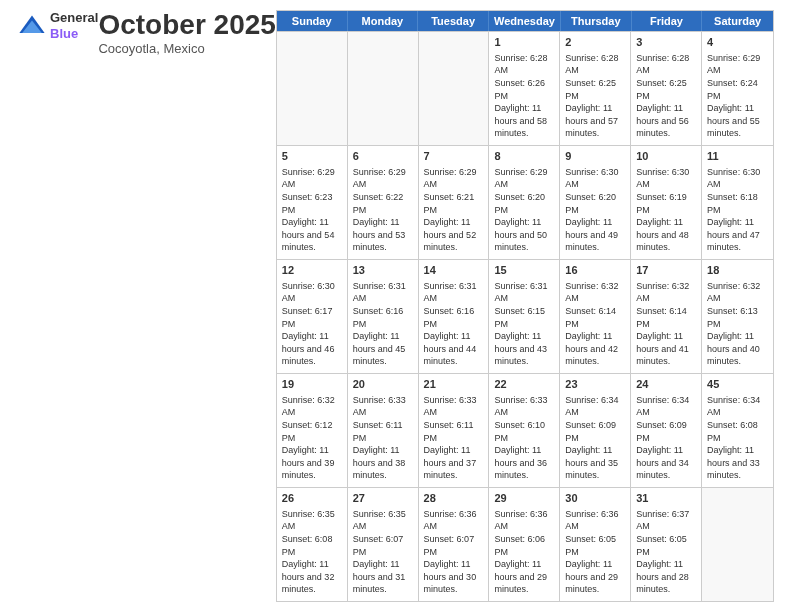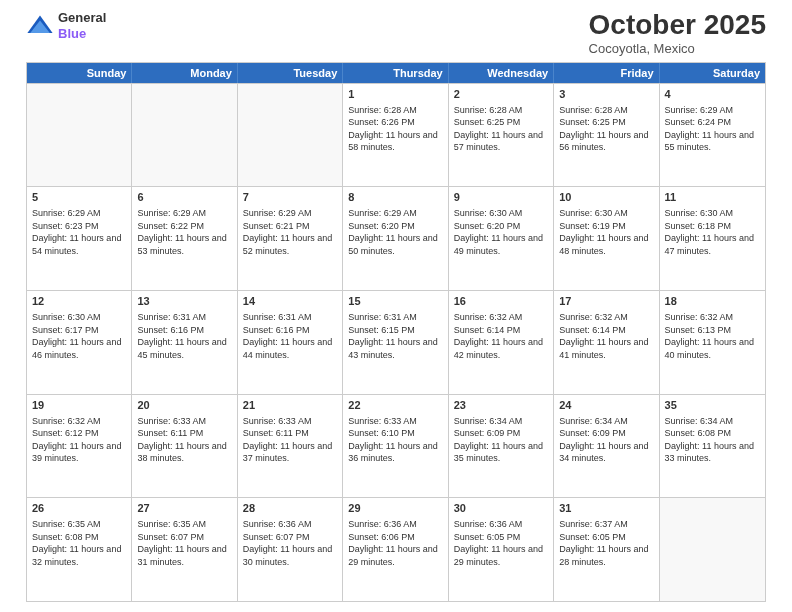--- a/index.html
+++ b/index.html
@@ -6,23 +6,22 @@
     body {
       width: 792px;
       height: 612px;
       background: #fff;
       font-family: Arial, Helvetica, sans-serif;
       overflow: hidden;
     }
     .page {
       width: 792px;
       height: 612px;
-      padding: 10px 26px;
-      display: flex;
-      flex-direction: column;
+      padding: 10px 18px;
+      display: flex;
     }
     .header {
       display: flex;
       justify-content: space-between;
       align-items: flex-start;
       margin-bottom: 6px;
     }
     .logo {
       display: flex;
       align-items: center;
@@ -60,21 +59,21 @@
     .cal-header {
       display: grid;
       grid-template-columns: repeat(7, 1fr);
       background: #2d6dbf;
     }
     .cal-header-cell {
       color: #fff;
       font-size: 11px;
       font-weight: bold;
       padding: 4px 5px;
-      text-align: right;
+      text-align: center;
       border-right: 1px solid #4a85cc;
     }
     .cal-header-cell:last-child { border-right: none; }
     .cal-body {
       flex: 1;
       display: grid;
       grid-template-rows: repeat(5, 1fr);
     }
     .cal-row {
       display: grid;
@@ -122,22 +121,22 @@
       <div class="month-title">October 2025</div>
       <div class="subtitle">Cocoyotla, Mexico</div>
     </div>
   </div>
 
   <div class="calendar">
     <div class="cal-header">
     <div class="cal-header-cell">Sunday</div>
         <div class="cal-header-cell">Monday</div>
         <div class="cal-header-cell">Tuesday</div>
+        <div class="cal-header-cell">Wednesday</div>
         <div class="cal-header-cell">Thursday</div>
-        <div class="cal-header-cell">Wednesday</div>
         <div class="cal-header-cell">Friday</div>
         <div class="cal-header-cell">Saturday</div>
       </div>
     <div class="cal-body">
     <div class="cal-row">
           <div class="cal-cell empty"></div>
           <div class="cal-cell empty"></div>
           <div class="cal-cell empty"></div>
           <div class="cal-cell">
             <span class="day-num">1</span>
@@ -235,21 +234,21 @@
           </div>
           <div class="cal-cell">
             <span class="day-num">23</span>
             <div class="info">Sunrise: 6:34 AM<br>Sunset: 6:09 PM<br>Daylight: 11 hours and 35 minutes.</div>
           </div>
           <div class="cal-cell">
             <span class="day-num">24</span>
             <div class="info">Sunrise: 6:34 AM<br>Sunset: 6:09 PM<br>Daylight: 11 hours and 34 minutes.</div>
           </div>
           <div class="cal-cell">
-            <span class="day-num">35</span>
+            <span class="day-num">45</span>
             <div class="info">Sunrise: 6:34 AM<br>Sunset: 6:08 PM<br>Daylight: 11 hours and 33 minutes.</div>
           </div>
         </div>
         <div class="cal-row">
           <div class="cal-cell">
             <span class="day-num">26</span>
             <div class="info">Sunrise: 6:35 AM<br>Sunset: 6:08 PM<br>Daylight: 11 hours and 32 minutes.</div>
           </div>
           <div class="cal-cell">
             <span class="day-num">27</span>

